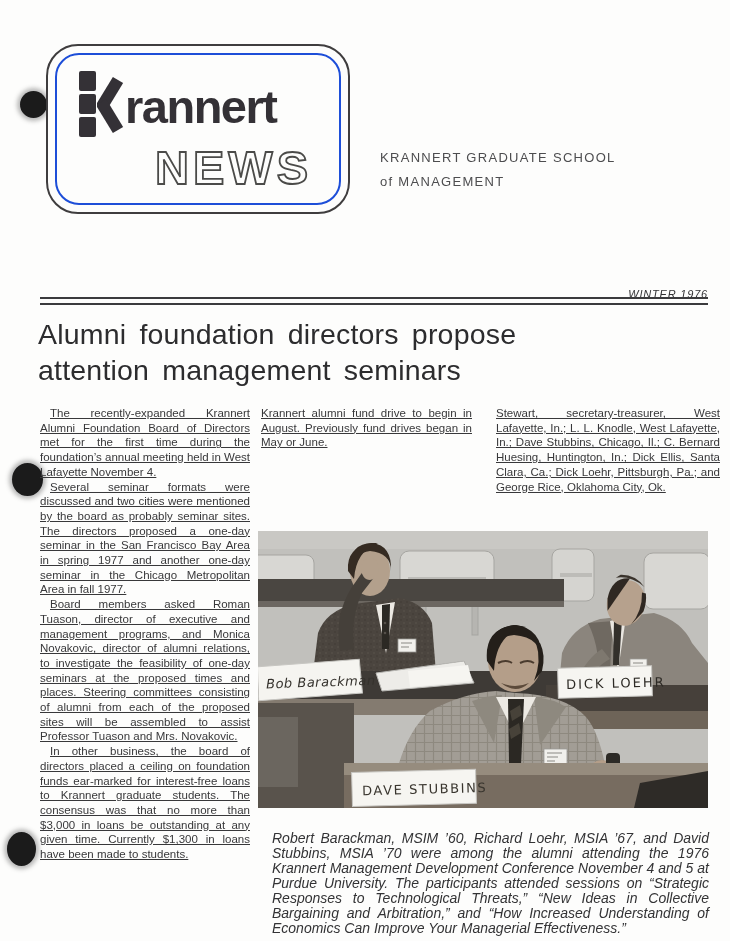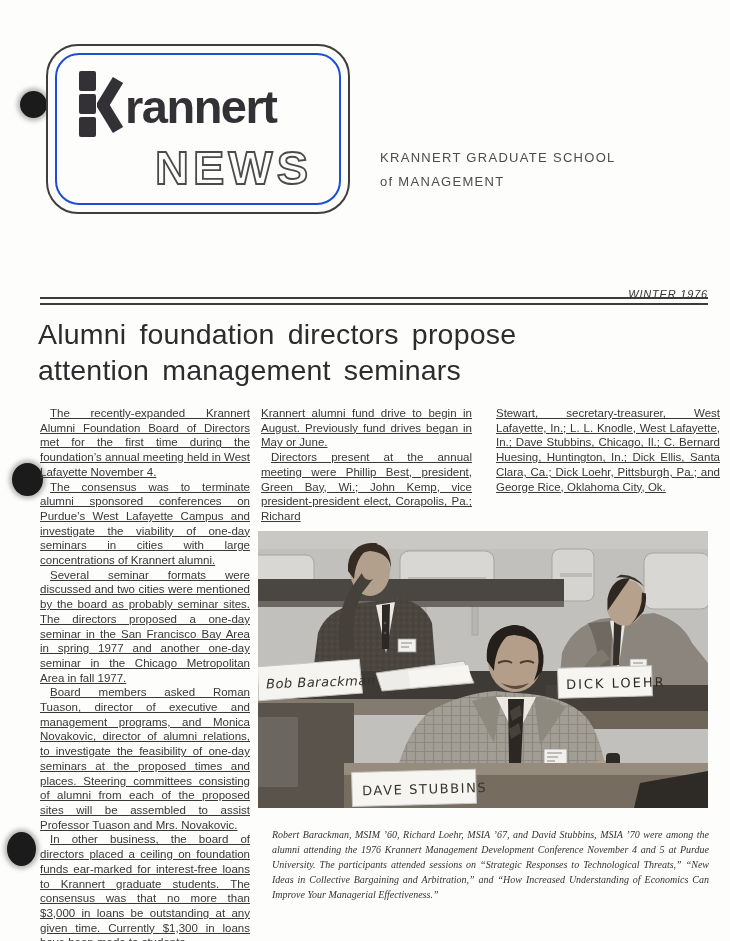--- a/index.html
+++ b/index.html
@@ -52,23 +52,22 @@
   .col p{margin:0;text-indent:10px;text-decoration:underline;}
   .col p.cont{text-indent:0;}
   .col1{left:40px;width:210px;}
   .col2{left:261px;width:211px;}
   .col3{left:460px;width:224px;margin-left:36px;}
   
   .photo{position:absolute;left:258px;top:531px;width:450px;height:277px;
          background:#bfbeba;overflow:hidden;}
   .caption{
     position:absolute;left:272px;top:817px;width:437px;
-    font-size:10px;line-height:15px;font-style:italic;color:#333335;
+    font-size:14px;line-height:15px;font-style:italic;color:#333335;
     text-align:justify;
-    font-family:Liberation Serif, serif;
   }
 </style>
 </head>
 <body>
 
 <div class="page">
 
   <div class="punch p1"></div>
   <div class="punch p2"></div>
   <div class="punch p3"></div>
@@ -102,29 +101,27 @@
   <div class="rule r1"></div>
   <div class="rule r2"></div>
 
   <div class="headline">
     <div>Alumni foundation directors propose</div>
     <div>attention management seminars</div>
   </div>
 
   <div class="col col1">
     <p>The recently-expanded Krannert Alumni Foundation Board of Directors met for the first time during the foundation’s annual meeting held in West Lafayette November 4.</p>
-    <p>The consensus was to terminate alumni sponsored conferences on Purdue’s West Lafayette Campus and investigate the viability of one-day seminars in cities with large concentrations of Krannert alumni.</p>
     <p>Several seminar formats were discussed and two cities were mentioned by the board as probably seminar sites. The directors proposed a one-day seminar in the San Francisco Bay Area in spring 1977 and another one-day seminar in the Chicago Metropolitan Area in fall 1977.</p>
     <p>Board members asked Roman Tuason, director of executive and management programs, and Monica Novakovic, director of alumni relations, to investigate the feasibility of one-day seminars at the proposed times and places. Steering committees consisting of alumni from each of the proposed sites will be assembled to assist Professor Tuason and Mrs. Novakovic.</p>
     <p>In other business, the board of directors placed a ceiling on foundation funds ear-marked for interest-free loans to Krannert graduate students. The consensus was that no more than $3,000 in loans be outstanding at any given time. Currently $1,300 in loans have been made to students.</p>
 
   </div>
   <div class="col col2">
     <p class="cont">Krannert alumni fund drive to begin in August. Previously fund drives began in May or June.</p>
-    <p>Directors present at the annual meeting were Phillip Best, president, Green Bay, Wi.; John Kemp, vice president-president elect, Corapolis, Pa.; Richard</p>
   </div>
   <div class="col col3">
     <p class="cont">Stewart, secretary-treasurer, West Lafayette, In.; L. L. Knodle, West Lafayette, In.; Dave Stubbins, Chicago, Il.; C. Bernard Huesing, Huntington, In.; Dick Ellis, Santa Clara, Ca.; Dick Loehr, Pittsburgh, Pa.; and George Rice, Oklahoma City, Ok.</p>
   </div>
 
   <div class="photo">
     <svg width="450" height="277" viewBox="0 0 450 277">
       <defs>
         <pattern id="plaid" width="9" height="9" patternUnits="userSpaceOnUse">
           <rect width="9" height="9" fill="#a29d95"></rect>

